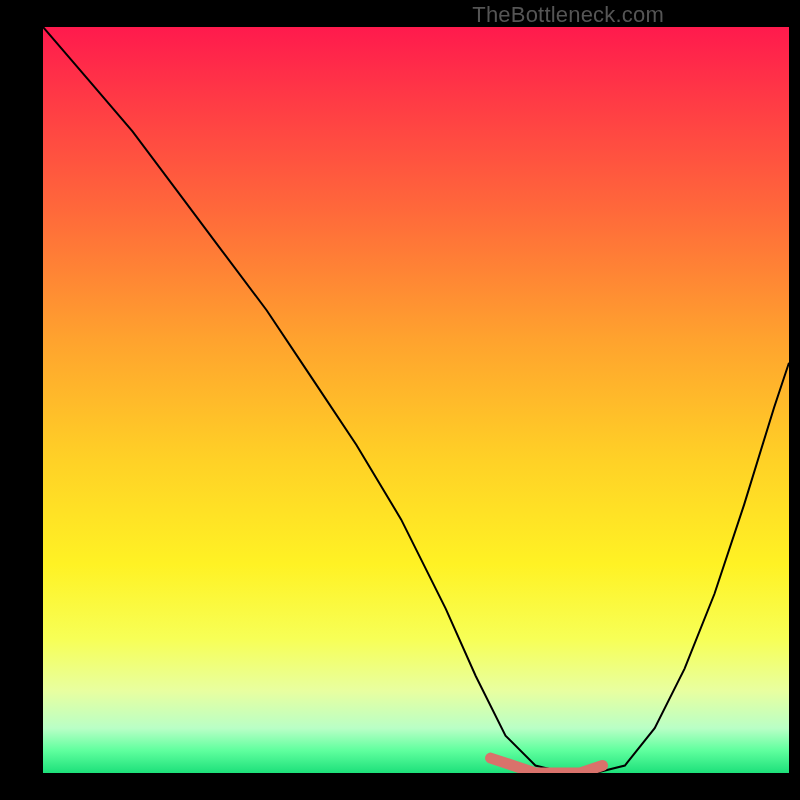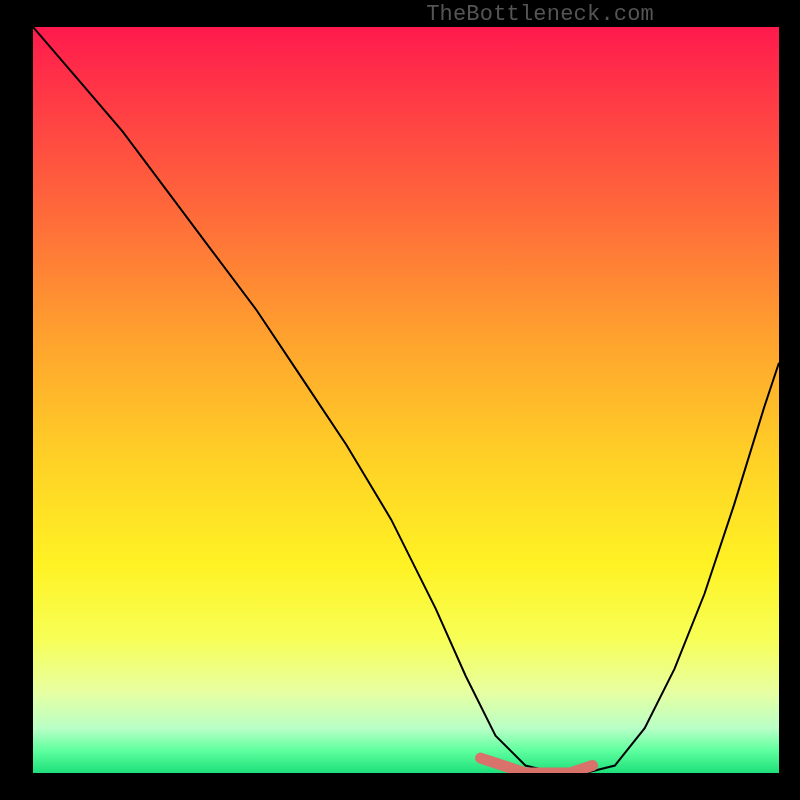--- a/index.html
+++ b/index.html
@@ -6,26 +6,25 @@
     margin: 0;
     padding: 0;
     width: 800px;
     height: 800px;
     background: #000;
     overflow: hidden;
     font-family: Arial, Helvetica, sans-serif;
   }
   .frame {
     position: absolute;
-    left: 6px;
+    left: 16px;
     top: 0;
     width: 660px;
     height: 800px;
     background: #000;
-    font-family: Liberation Mono, monospace;
   }
   .plot {
     position: absolute;
     left: 27px;
     top: 27px;
     width: 746px;
     height: 746px;
     background: linear-gradient(
       to bottom,
       #ff1a4d 0%,

